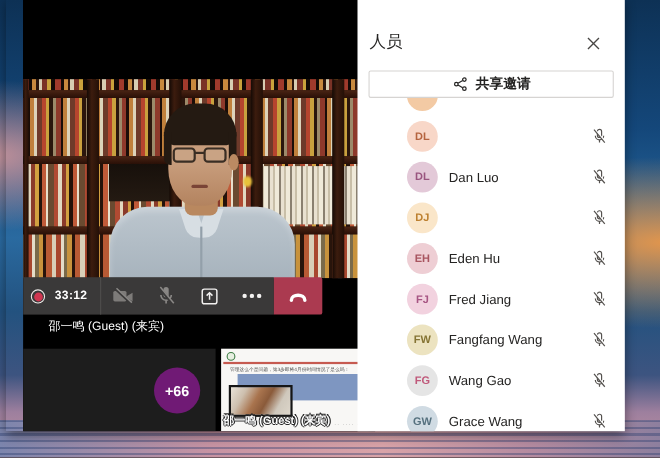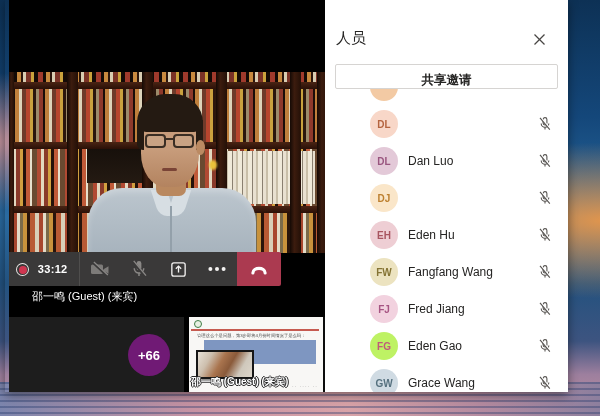--- a/index.html
+++ b/index.html
@@ -12,21 +12,21 @@
       radial-gradient(58% 26% at 101% 53%, rgba(236,152,72,.95), rgba(236,152,72,0) 72%),
       radial-gradient(40% 22% at -2% 34%, rgba(228,158,158,.85), rgba(228,158,158,0) 75%),
       linear-gradient(180deg,#0d3155 0%,#14477a 28%,#2a6aa0 52%,#23527f 68%,#3d5480 82%,#9d7f9e 90%,#c795a2 100%);}
   .wallpaper::after{content:"";position:absolute;left:0;right:0;bottom:0;height:34px;
     background:
       repeating-linear-gradient(180deg, rgba(38,58,108,.38) 0 2px, rgba(0,0,0,0) 2px 6px),
       linear-gradient(90deg,#7c85ad 0%,#c793a3 32%,#d9a3a8 58%,#b58ba0 80%,#8d7f9e 100%);}
 
   
   .window{position:absolute;left:5px;top:0;width:563px;height:392px;box-shadow:0 3px 10px rgba(0,0,0,.45);}
-  .stage{position:absolute;left:4px;top:0;width:320px;height:392px;background:#000;overflow:hidden;}
+  .stage{position:absolute;left:16px;top:0;width:320px;height:392px;background:#000;overflow:hidden;}
 
   
   .video{position:absolute;left:0;top:0;width:320px;height:253px;background:#000;overflow:hidden;}
   .bookshelf{position:absolute;left:0;top:72px;width:320px;height:181px;background:#1c0c07;}
   .band{position:absolute;left:0;right:0;}
   .b0{top:0;height:10px;background:repeating-linear-gradient(90deg,#a03a2c 0 5px,#130a06 5px 8px,#c8893e 8px 12px,#2a150c 12px 14px,#d8cdb2 14px 17px,#7a3226 17px 22px,#caa23c 22px 25px,#130a06 25px 29px);}
   .b1{top:17px;height:53px;background:repeating-linear-gradient(90deg,#8e392b 0 4px,#1a0d08 4px 6px,#c0803c 6px 10px,#ddd3ba 10px 13px,#6e3a2a 13px 17px,#b6452e 17px 21px,#c9a13e 21px 24px,#2a160d 24px 27px,#9c8a6a 27px 30px);}
   .b2{top:77px;height:57px;background:repeating-linear-gradient(90deg,#b14a32 0 4px,#e2d8c0 4px 7px,#8a3a2a 7px 11px,#d2a040 11px 14px,#24120a 14px 17px,#c05a38 17px 21px,#e8e0cc 21px 23px,#6a4a30 23px 28px);}
   .b3{top:141px;height:40px;background:repeating-linear-gradient(90deg,#d8cfb8 0 4px,#a8472e 4px 8px,#e4dcc8 8px 11px,#7a6a4a 11px 14px,#c8923c 14px 18px,#28140b 18px 21px,#b85a34 21px 26px);}
   .patch-dark{position:absolute;left:78px;top:77px;width:58px;height:34px;background:linear-gradient(180deg,#17100b,#241a12);}
@@ -74,21 +74,21 @@
   .sheading{position:absolute;left:8px;top:16px;width:170px;font-size:6px;transform:scale(.72);transform-origin:left top;color:#4a4a4a;white-space:nowrap;overflow:hidden;}
   .bluebar{position:absolute;left:15px;top:23px;width:112px;height:24px;background:#7e96c1;}
   .photo{position:absolute;left:7px;top:33px;width:58px;height:29px;border:2px solid #161616;background:linear-gradient(120deg,#e8e2d8 0%,#cdbfae 22%,#a9744e 42%,#8a5a3a 58%,#cfc8bc 78%,#ddd6ca 100%);}
   .pcap{position:absolute;left:2px;bottom:3px;font-size:10px;font-weight:700;color:#fff;white-space:nowrap;text-shadow:-1px 0 0 #2a2a2a,1px 0 0 #2a2a2a,0 -1px 0 #2a2a2a,0 1px 0 #2a2a2a;}
   .pfoot{position:absolute;right:5px;bottom:3px;font-size:5px;color:#8a8a8a;letter-spacing:1px;}
 
   
   .panel{position:absolute;left:320px;top:0;width:243px;height:392px;background:#fff;overflow:hidden;}
   .ptitle{position:absolute;left:11px;top:29px;font-size:15px;font-weight:400;color:#252423;}
   .pclose{position:absolute;left:200px;top:27px;width:28px;height:24px;border:0;background:transparent;padding:0;display:flex;align-items:center;justify-content:center;cursor:pointer;}
-  .invite{position:absolute;left:10px;top:64px;width:223px;height:25px;background:#fff;border:1px solid #d6d4d2;border-radius:2px;display:flex;align-items:center;justify-content:center;gap:7px;cursor:pointer;z-index:2;flex-direction:column;}
+  .invite{position:absolute;left:10px;top:64px;width:223px;height:25px;background:#fff;border:1px solid #d6d4d2;border-radius:2px;display:flex;align-items:center;justify-content:center;gap:7px;cursor:pointer;z-index:2;}
   .invite span.lbl{font-size:12.5px;font-weight:600;color:#252423;}
   .plist{position:absolute;left:0;top:69px;width:243px;height:323px;z-index:1;}
   .prow{position:relative;height:37px;margin-left:32px;}
   .avatar{position:absolute;left:13px;top:4px;width:28px;height:28px;border-radius:50%;display:flex;align-items:center;justify-content:center;font-size:10px;font-weight:700;}
   .pname{position:absolute;left:51px;top:0;line-height:37px;font-size:12px;color:#252423;white-space:nowrap;}
   .mic{position:absolute;right:15px;top:10px;width:16px;height:16px;}
 </style>
 </head>
 <body>
 
@@ -265,50 +265,50 @@
           <rect x="6.1" y="1.6" width="3.8" height="7.4" rx="1.9" fill="none" stroke="#55524f" stroke-width="1.1"></rect>
           <path d="M4.2 7.4a3.8 3.8 0 0 0 7.6 0" fill="none" stroke="#55524f" stroke-width="1.1"></path>
           <line x1="8" y1="11.2" x2="8" y2="13.6" stroke="#55524f" stroke-width="1.1"></line>
           <line x1="3.6" y1="1.3" x2="13.4" y2="13.1" stroke="#fff" stroke-width="1.6"></line>
           <line x1="3" y1="1.8" x2="12.8" y2="13.6" stroke="#55524f" stroke-width="1.1"></line>
         </svg>
       </span>
     </div>
 
     <div class="prow">
+      <span class="avatar" style="background: rgb(242, 210, 223); color: rgb(167, 85, 131);">FJ</span>
+      <span class="pname">Fred Jiang</span>
+      <span class="mic">
+        <svg width="16" height="16" viewBox="0 0 16 16">
+          <rect x="6.1" y="1.6" width="3.8" height="7.4" rx="1.9" fill="none" stroke="#55524f" stroke-width="1.1"></rect>
+          <path d="M4.2 7.4a3.8 3.8 0 0 0 7.6 0" fill="none" stroke="#55524f" stroke-width="1.1"></path>
+          <line x1="8" y1="11.2" x2="8" y2="13.6" stroke="#55524f" stroke-width="1.1"></line>
+          <line x1="3.6" y1="1.3" x2="13.4" y2="13.1" stroke="#fff" stroke-width="1.6"></line>
+          <line x1="3" y1="1.8" x2="12.8" y2="13.6" stroke="#55524f" stroke-width="1.1"></line>
+        </svg>
+      </span>
+    </div>
+
+    <div class="prow">
       <span class="avatar" style="background: rgb(236, 227, 192); color: rgb(133, 116, 52);">FW</span>
       <span class="pname">Fangfang Wang</span>
       <span class="mic">
         <svg width="16" height="16" viewBox="0 0 16 16">
           <rect x="6.1" y="1.6" width="3.8" height="7.4" rx="1.9" fill="none" stroke="#55524f" stroke-width="1.1"></rect>
           <path d="M4.2 7.4a3.8 3.8 0 0 0 7.6 0" fill="none" stroke="#55524f" stroke-width="1.1"></path>
           <line x1="8" y1="11.2" x2="8" y2="13.6" stroke="#55524f" stroke-width="1.1"></line>
           <line x1="3.6" y1="1.3" x2="13.4" y2="13.1" stroke="#fff" stroke-width="1.6"></line>
           <line x1="3" y1="1.8" x2="12.8" y2="13.6" stroke="#55524f" stroke-width="1.1"></line>
         </svg>
       </span>
     </div>
 
     <div class="prow">
-      <span class="avatar" style="background: rgb(242, 210, 223); color: rgb(167, 85, 131);">FJ</span>
-      <span class="pname">Fred Jiang</span>
-      <span class="mic">
-        <svg width="16" height="16" viewBox="0 0 16 16">
-          <rect x="6.1" y="1.6" width="3.8" height="7.4" rx="1.9" fill="none" stroke="#55524f" stroke-width="1.1"></rect>
-          <path d="M4.2 7.4a3.8 3.8 0 0 0 7.6 0" fill="none" stroke="#55524f" stroke-width="1.1"></path>
-          <line x1="8" y1="11.2" x2="8" y2="13.6" stroke="#55524f" stroke-width="1.1"></line>
-          <line x1="3.6" y1="1.3" x2="13.4" y2="13.1" stroke="#fff" stroke-width="1.6"></line>
-          <line x1="3" y1="1.8" x2="12.8" y2="13.6" stroke="#55524f" stroke-width="1.1"></line>
-        </svg>
-      </span>
-    </div>
-
-    <div class="prow">
-      <span class="avatar" style="background: #bef264; color: rgb(192, 90, 123);">FG</span>
-      <span class="pname">Eden Gao</span>
+      <span class="avatar" style="background: #e5e5e5; color: rgb(192, 90, 123);">FG</span>
+      <span class="pname">Wang Gao</span>
       <span class="mic">
         <svg width="16" height="16" viewBox="0 0 16 16">
           <rect x="6.1" y="1.6" width="3.8" height="7.4" rx="1.9" fill="none" stroke="#55524f" stroke-width="1.1"></rect>
           <path d="M4.2 7.4a3.8 3.8 0 0 0 7.6 0" fill="none" stroke="#55524f" stroke-width="1.1"></path>
           <line x1="8" y1="11.2" x2="8" y2="13.6" stroke="#55524f" stroke-width="1.1"></line>
           <line x1="3.6" y1="1.3" x2="13.4" y2="13.1" stroke="#fff" stroke-width="1.6"></line>
           <line x1="3" y1="1.8" x2="12.8" y2="13.6" stroke="#55524f" stroke-width="1.1"></line>
         </svg>
       </span>
     </div>

